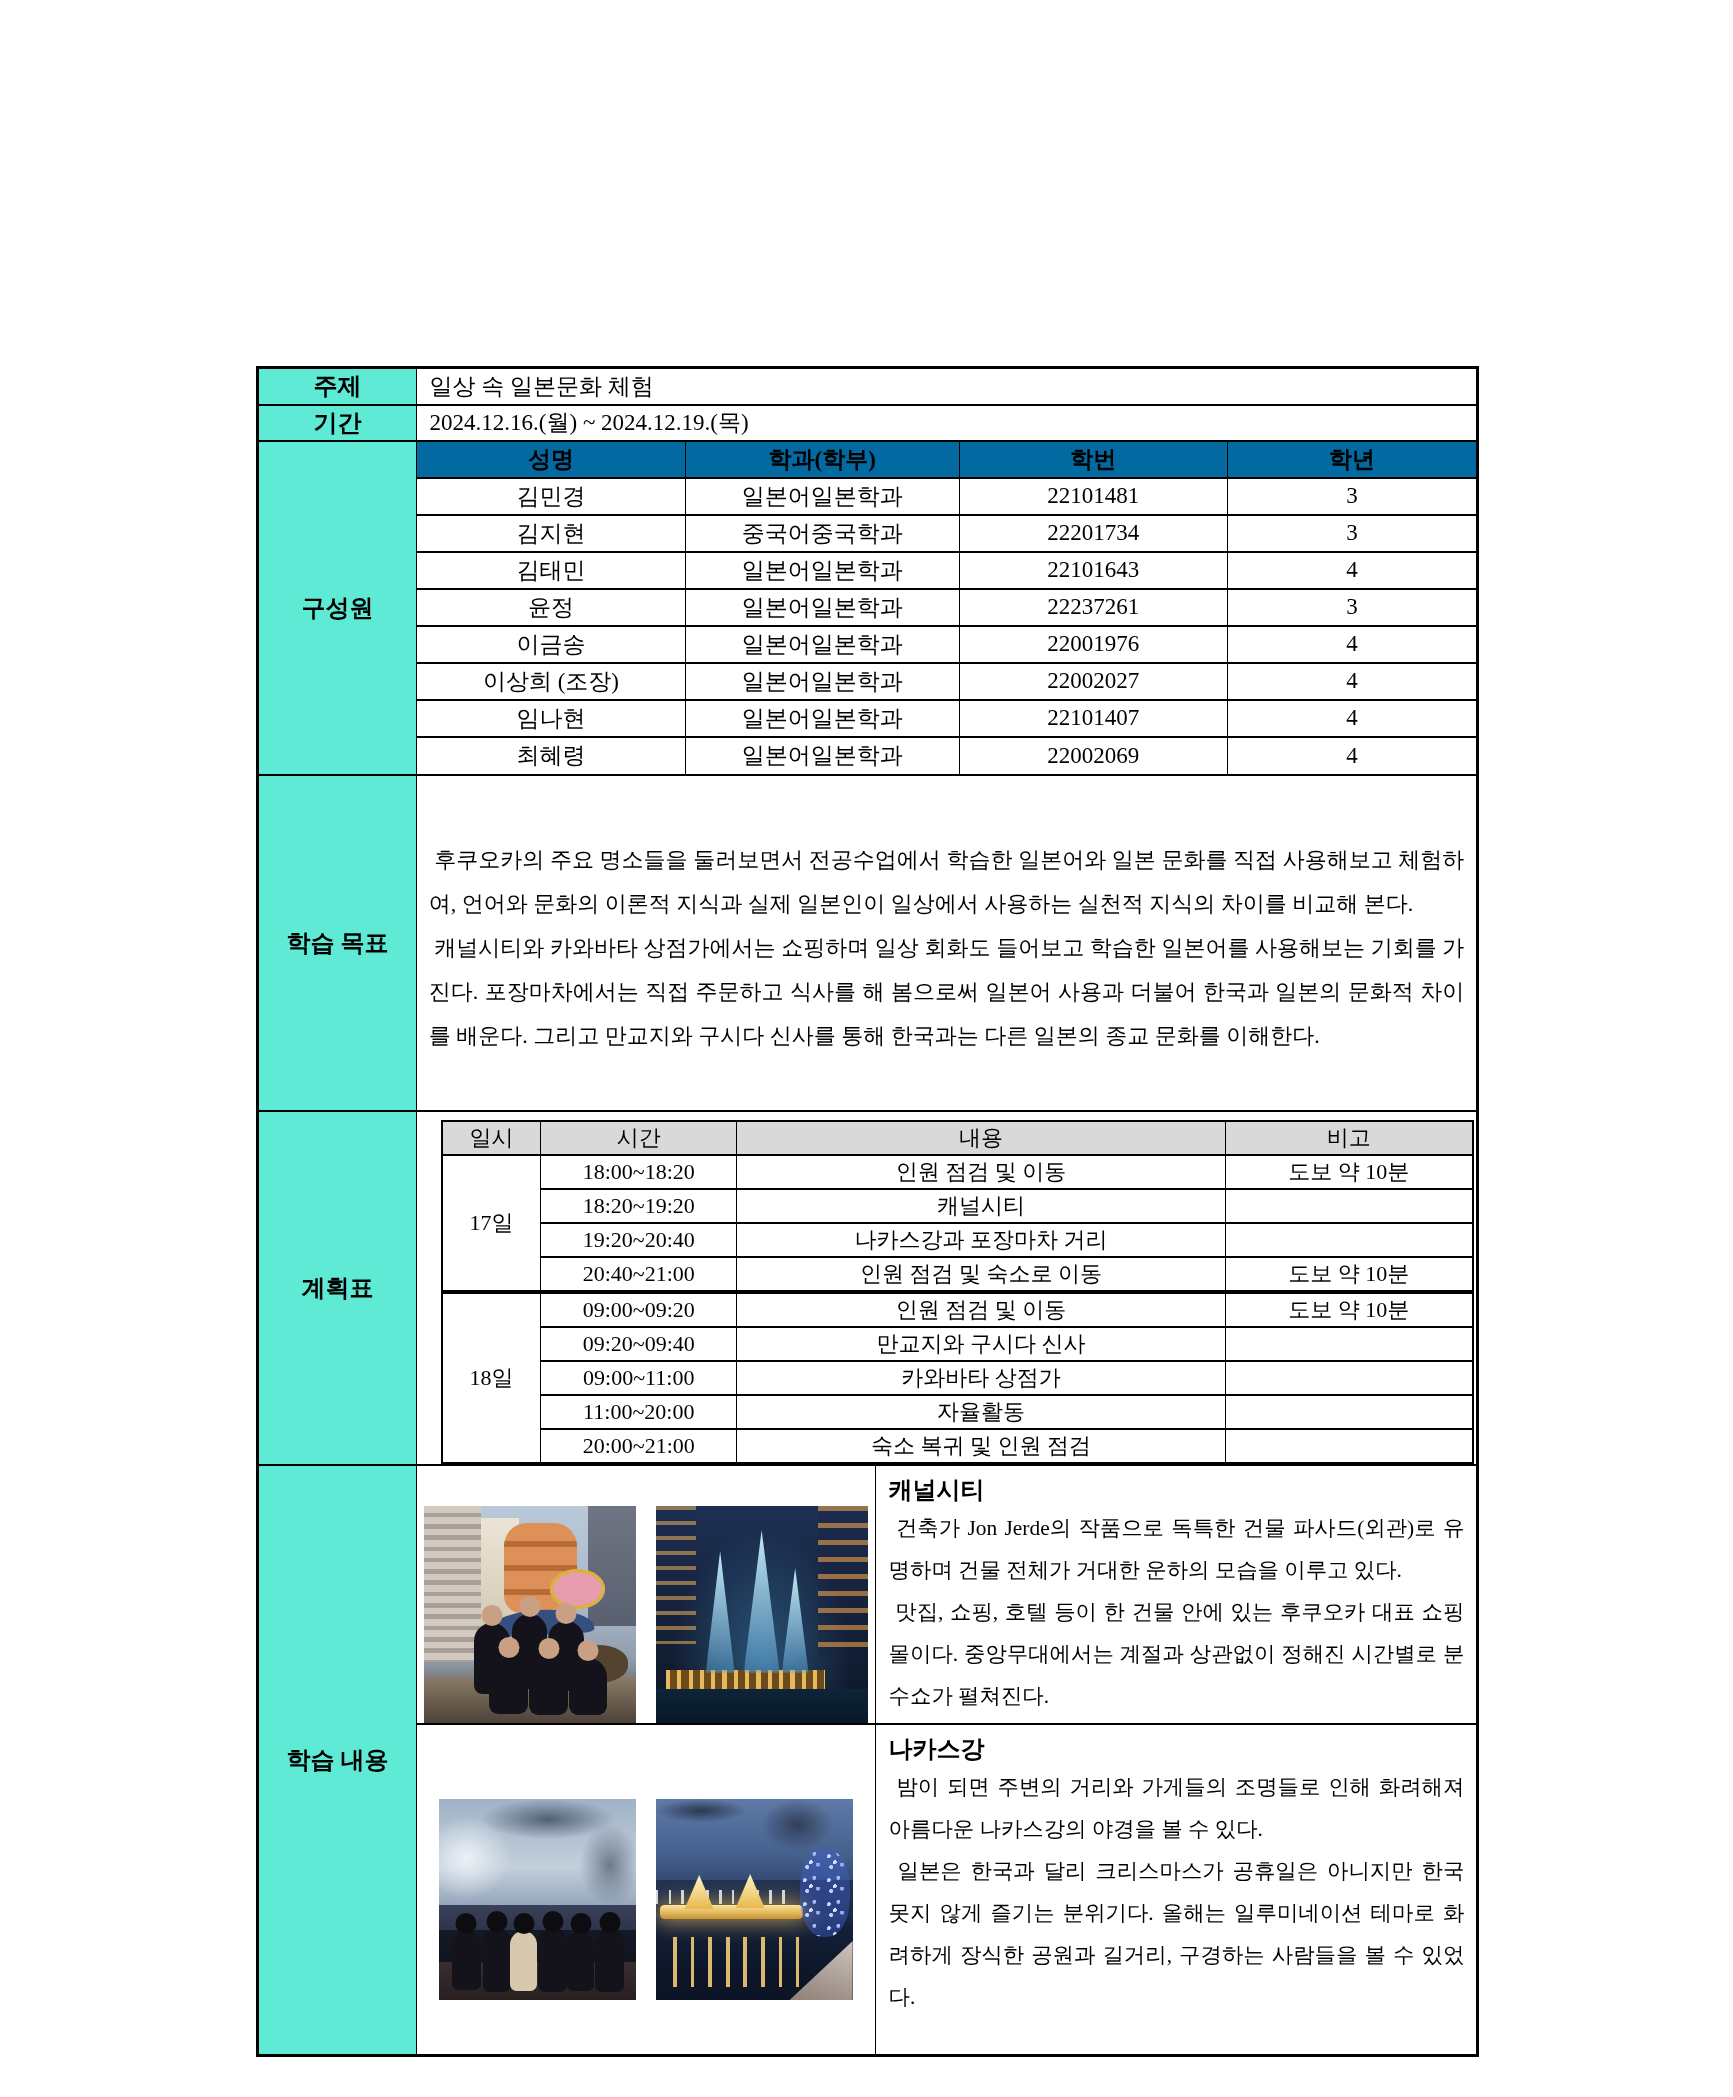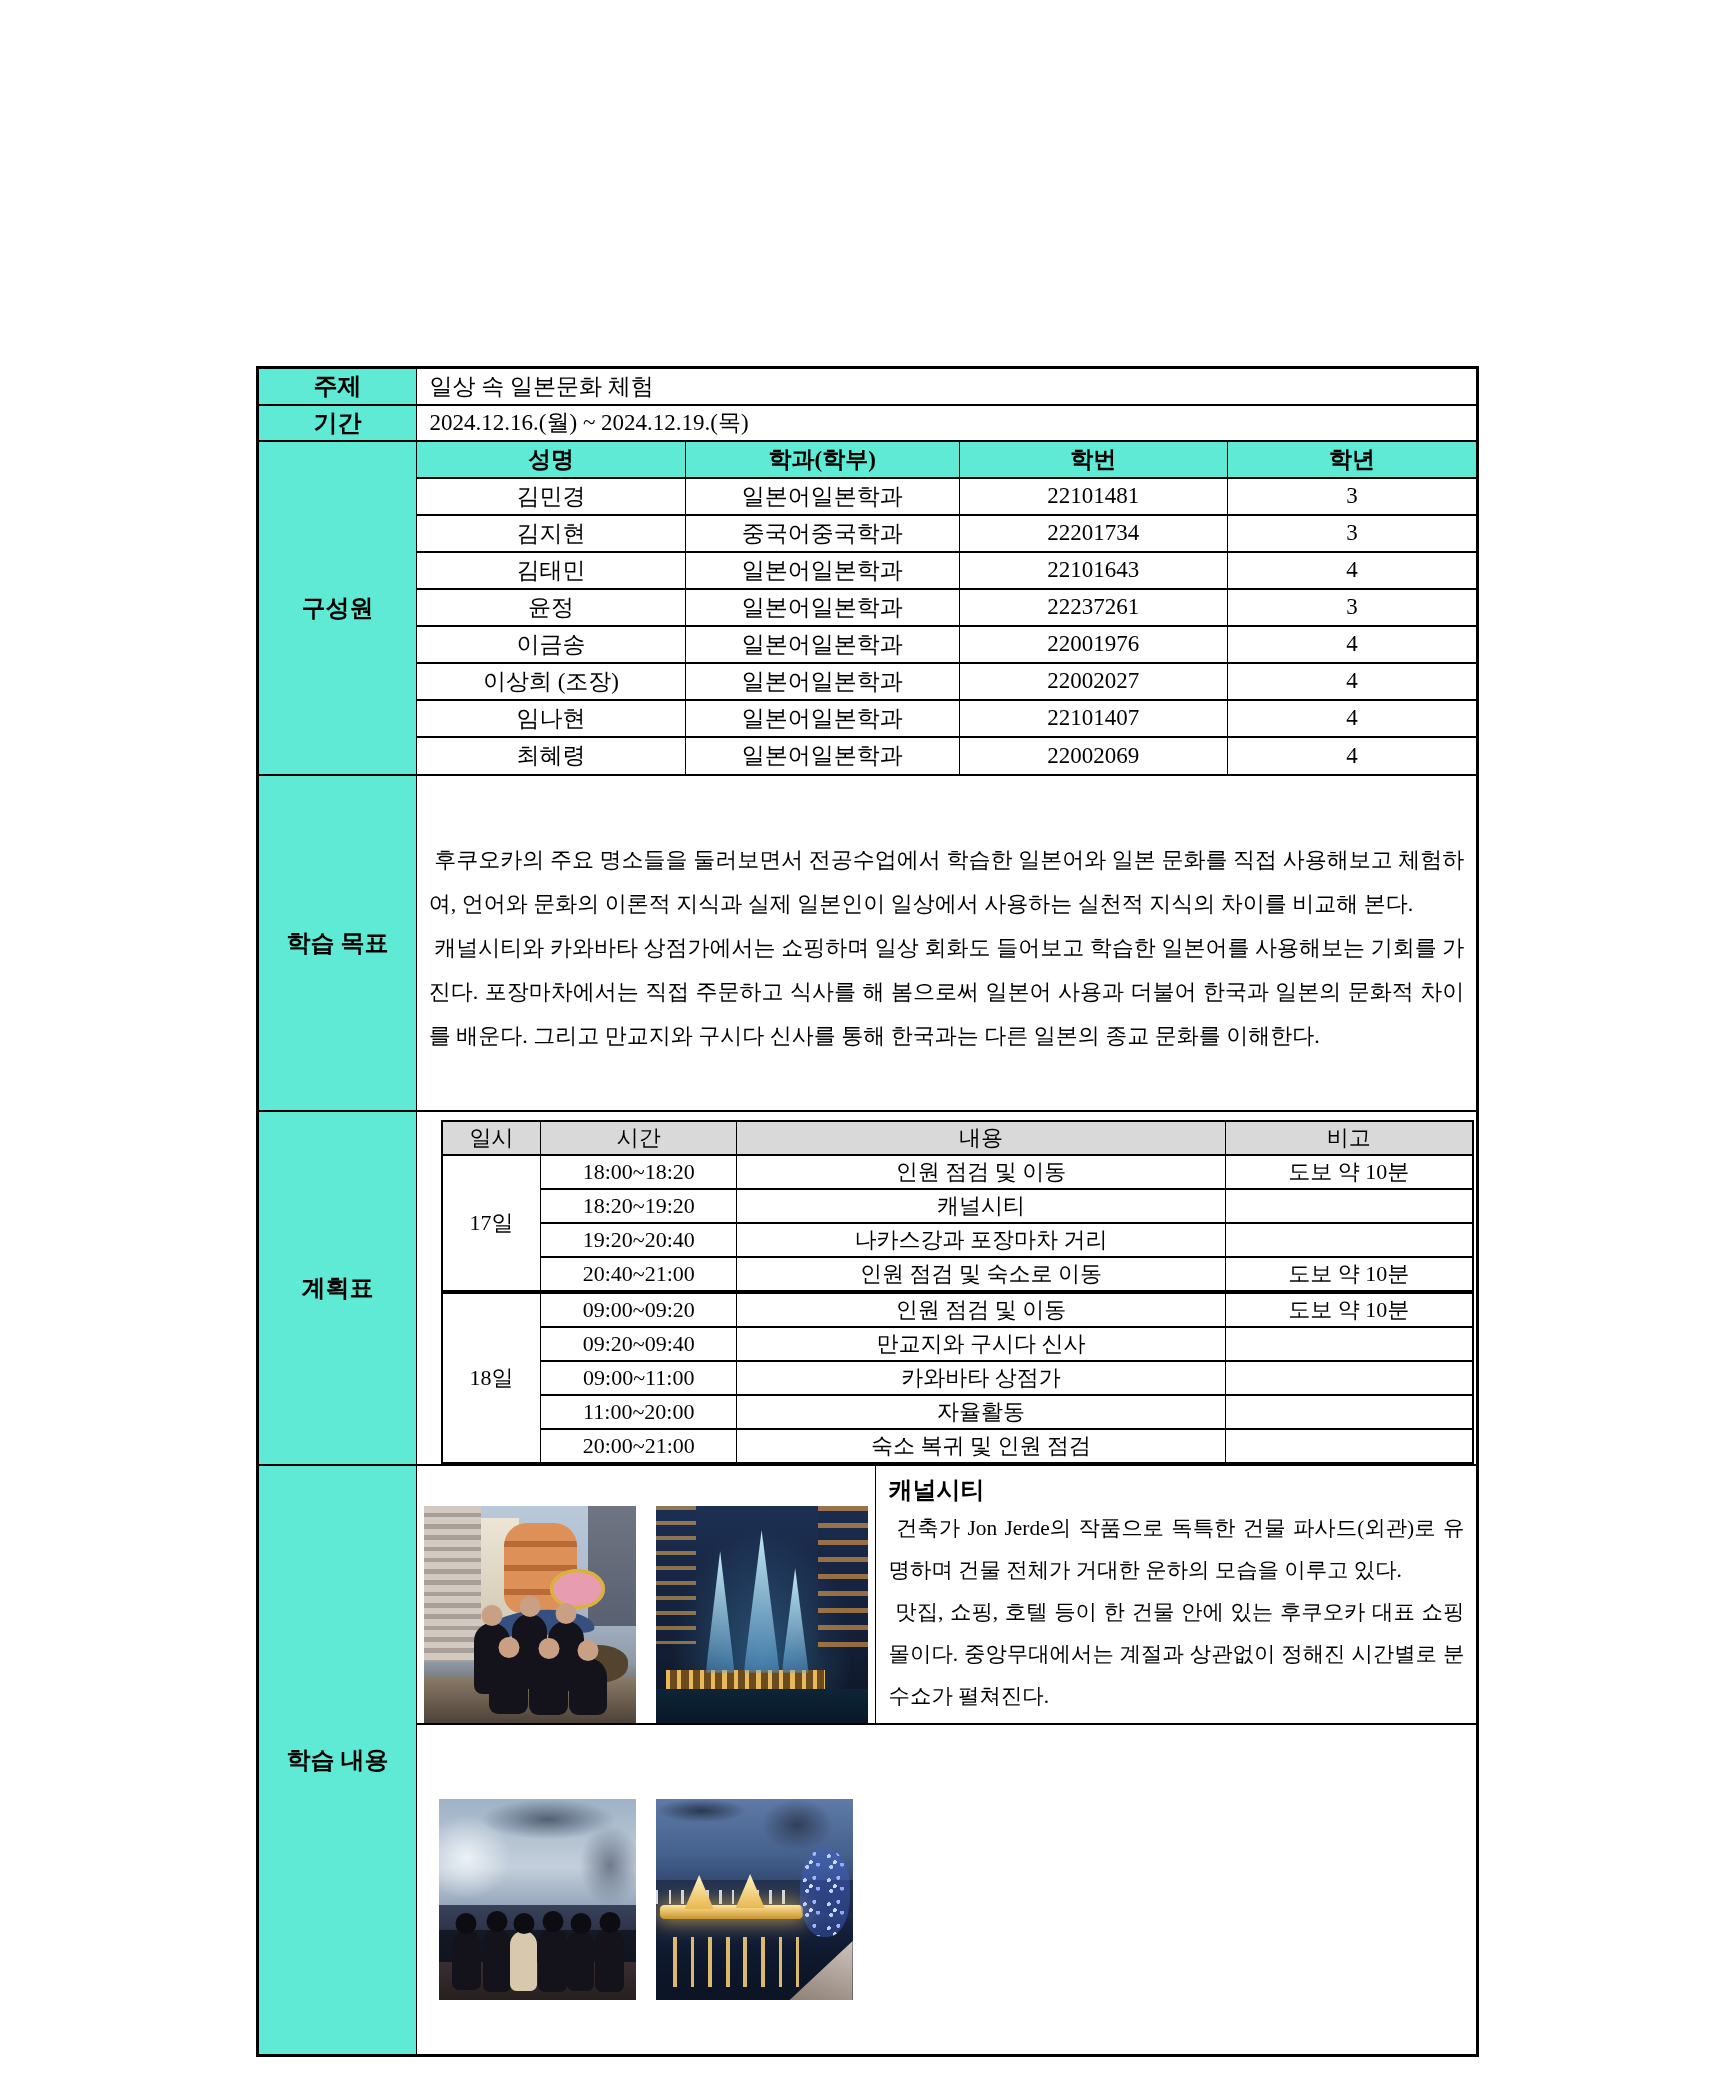--- a/index.html
+++ b/index.html
@@ -19,21 +19,21 @@
   }
   td.lbl { background:#5eead4; text-align:center; font-weight:bold; font-size:24px; }
   td.val { font-size:23px; padding:0 0 0 12.6px; }
   
   td.members-cell { padding:0; vertical-align:top; }
   .members { width:100%; height:100%; }
   .members td {
     border:1.7px solid #000; border-top-width:2.9px; border-bottom-width:2.9px;
     text-align:center; font-size:23px; box-sizing:border-box;
   }
-  .members tr:first-child td { border-top:none; background:#5eead4; font-weight:bold; height:36px; }
+  .members tr:first-child td { border-top:none; background:#0369a1; font-weight:bold; height:36px; }
   .members tr:last-child td { border-bottom:none; }
   .members td:first-child { border-left:none; }
   .members td:last-child { border-right:none; }
   .members tr:not(:first-child) td { height:37px; }
   
   td.objectives-cell { vertical-align:top; padding:10px 11.7px 0 11.7px; }
   .obj-p { margin:0; font-size:22px; line-height:44px; text-align:justify; white-space:pre-wrap; }
   
   td.schedule-cell { vertical-align:top; padding:8.4px 0 0 23.5px; }
   .sched { width:1033px; border:2.9px solid #000; }
@@ -328,19 +328,24 @@
                 <span class="person dark" style="left:156px;bottom:7.6px;width:29px;height:63px"></span>
               </div>
               <div class="photo ph-d" title="일루미네이션으로 장식된 나카스강 다리 야경">
                 <div class="p4-bridge"></div>
                 <span class="p4-tree-gold" style="left:29px;top:76px"></span>
                 <span class="p4-tree-gold" style="left:80px;top:75px"></span>
                 <div class="p4-tree-blue"></div>
                 <div class="p4-walk"></div>
               </div>
             </div>
+            <div class="textcol">
+              <div class="sec-h">나카스강</div>
+              <p class="sec-p"> 밤이 되면 주변의 거리와 가게들의 조명들로 인해 화려해져 아름다운 나카스강의 야경을 볼 수 있다.</p>
+              <p class="sec-p"> 일본은 한국과 달리 크리스마스가 공휴일은 아니지만 한국 못지 않게 즐기는 분위기다. 올해는 일루미네이션 테마로 화려하게 장식한 공원과 길거리, 구경하는 사람들을 볼 수 있었다.</p>
+            </div>
           </div>
         </td>
       </tr>
     </tbody>
   </table>
 </div>
 
 
 </body></html>

